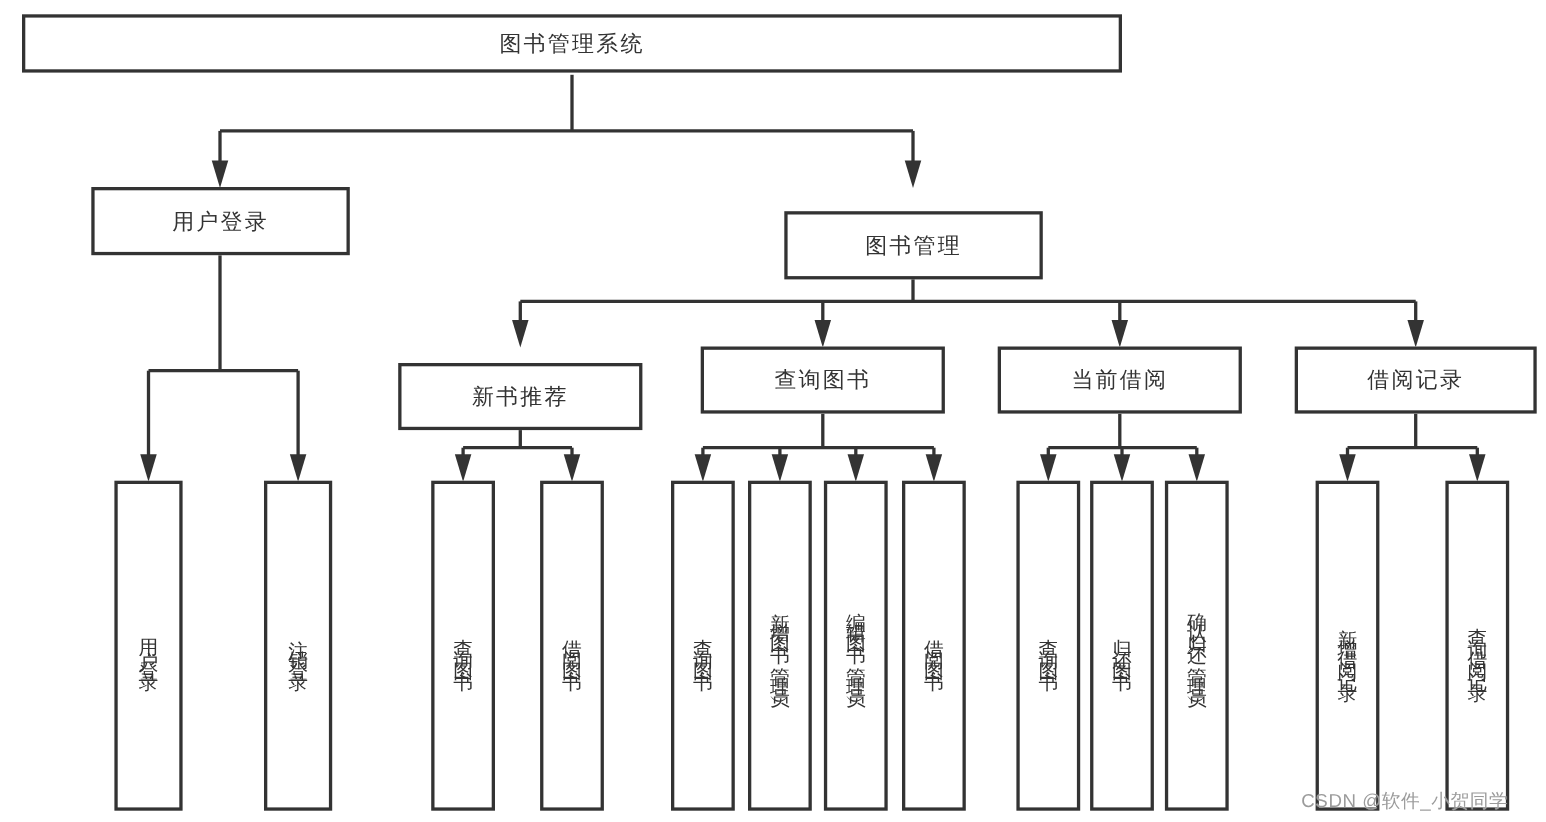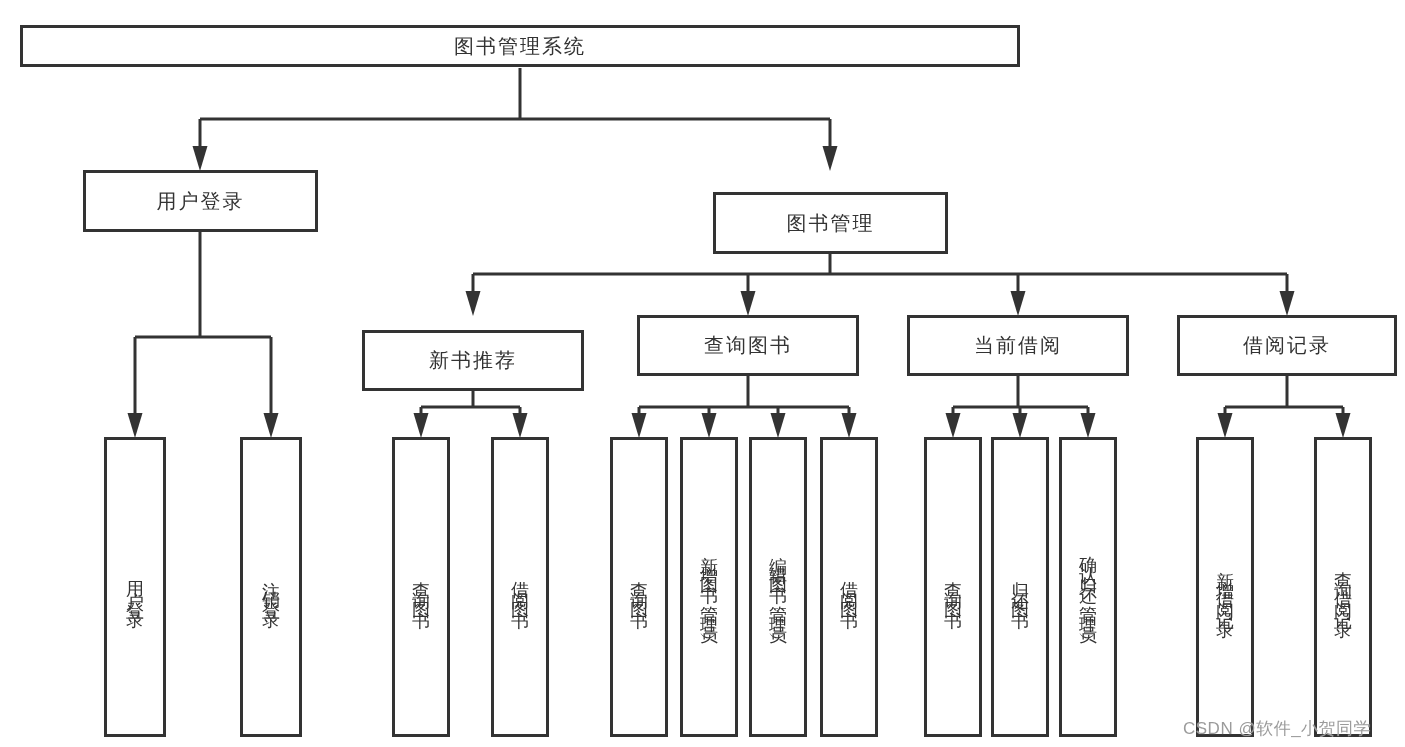--- a/index.html
+++ b/index.html
@@ -112,21 +112,21 @@
       <line x1="1088" y1="407" x2="1088" y2="415" stroke="#333333" stroke-width="3"></line>
       <polygon points="1080.5,413 1095.5,413 1088,438" fill="#333333"></polygon>
       <line x1="1287" y1="376" x2="1287" y2="407" stroke="#333333" stroke-width="3"></line>
       <line x1="1225" y1="407" x2="1343" y2="407" stroke="#333333" stroke-width="3"></line>
       <line x1="1225" y1="407" x2="1225" y2="415" stroke="#333333" stroke-width="3"></line>
       <polygon points="1217.5,413 1232.5,413 1225,438" fill="#333333"></polygon>
       <line x1="1343" y1="407" x2="1343" y2="415" stroke="#333333" stroke-width="3"></line>
       <polygon points="1335.5,413 1350.5,413 1343,438" fill="#333333"></polygon>
     </svg>
 
-  <div class="box h" style="left:20px; top:13px; width:1000px; height:42px;margin-top:12px;">图书管理系统</div>
+  <div class="box h" style="left:20px; top:13px; width:1000px; height:53px;">图书管理系统</div>
 
   <div class="box h" style="left:83px; top:170px; width:235px; height:62px;">用户登录</div>
   <div class="box h" style="left:713px; top:170px; width:235px; height:62px;margin-top:22px;">图书管理</div>
 
   <div class="box h" style="left:362px; top:330px; width:222px; height:61px;">新书推荐</div>
   <div class="box h" style="left:637px; top:315px; width:222px; height:61px;">查询图书</div>
   <div class="box h" style="left:907px; top:315px; width:222px; height:61px;">当前借阅</div>
   <div class="box h" style="left:1177px; top:315px; width:220px; height:61px;">借阅记录</div>
 
   <div class="box v" style="left:104px; top:437px; width:62px; height:300px;">用户登录</div>

